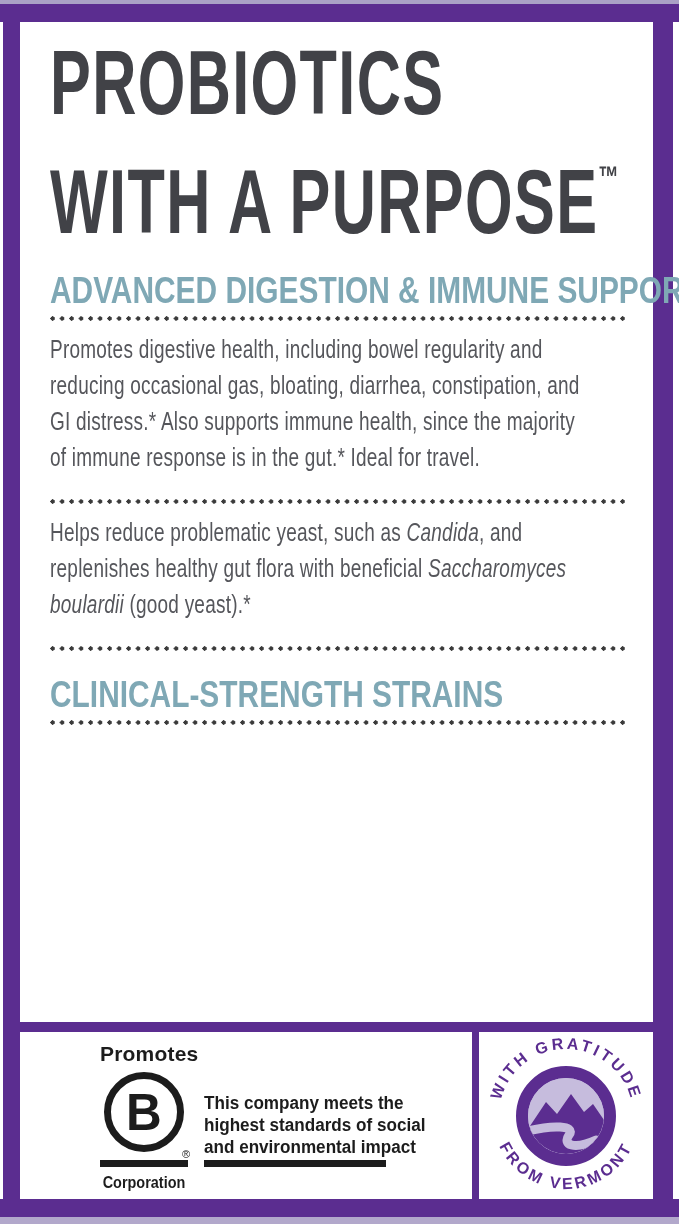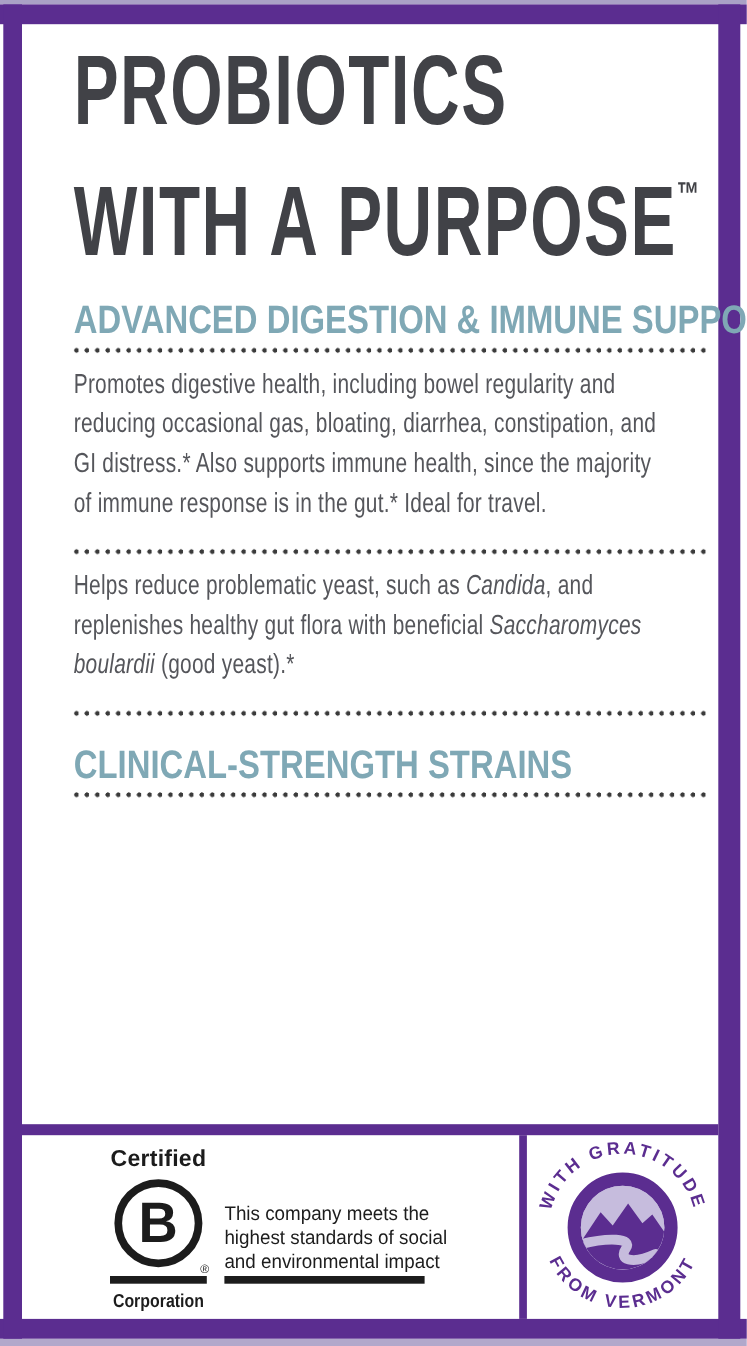--- a/index.html
+++ b/index.html
@@ -13,21 +13,21 @@
   .edge-bottom{top:1217px;height:7px;background:#b2a8cb;}
   .frame{position:absolute;background:#5b2d90;}
   .frame-top{left:0;top:4px;width:679px;height:18px;}
   .frame-bottom{left:0;top:1199px;width:679px;height:18px;}
   .frame-left{left:3px;top:4px;width:17px;height:1213px;}
   .frame-right{left:653px;top:4px;width:20px;height:1213px;}
   .footer-divider-h{left:20px;top:1022px;width:633px;height:10px;}
   .footer-divider-v{left:472px;top:1032px;width:7px;height:167px;}
 
   
-  .content{position:absolute;left:37px;top:22px;width:633px;height:1000px;
+  .content{position:absolute;left:20px;top:22px;width:633px;height:1000px;
            padding:14px 25px 0 30px;box-sizing:border-box;}
   .title-line{font-size:90px;line-height:94px;font-weight:bold;color:#414247;
               letter-spacing:2px;white-space:nowrap;
               transform:scaleX(0.68);transform-origin:0 50%;}
   .tm{font-size:30px;vertical-align:46px;letter-spacing:0;}
   .sections{margin-top:22px;}
   .section{margin-bottom:24px;}
   .sec-heading .line{font-size:36px;line-height:40px;font-weight:bold;color:#7fa8b5;
               white-space:nowrap;transform:scaleX(0.83);transform-origin:0 0;}
   .dotted{height:5px;width:578px;margin:5px 0 10px 0;
@@ -41,21 +41,21 @@
   .bcorp{position:absolute;left:100px;top:1042px;width:310px;height:152px;color:#1c1c1c;}
   .bc-left{position:absolute;left:0;top:0;width:88px;text-align:center;}
   .bc-certified{font-size:21px;font-weight:bold;letter-spacing:0.2px;}
   .bc-circle{margin:6px auto 0;width:66px;height:66px;border:7px solid #1c1c1c;border-radius:50%;
              display:flex;align-items:center;justify-content:center;}
   .bc-b{font-size:52px;font-weight:bold;line-height:1;transform:scaleX(0.95);}
   .bc-reg{position:absolute;left:82px;top:106px;font-size:11px;}
   .bc-bar-left{position:absolute;left:0;top:118px;width:88px;height:7px;background:#1c1c1c;}
   .bc-corporation{position:absolute;left:-10px;top:131px;width:108px;font-size:17px;font-weight:bold;
              text-align:center;transform:scaleX(0.85);transform-origin:50% 0;white-space:nowrap;}
-  .bc-tagline{position:absolute;left:104px;top:50px;font-size:18px;font-weight:normal;}
+  .bc-tagline{position:absolute;left:104px;top:50px;font-size:18px;font-weight:bold;}
   .bc-tagline .line{line-height:22px;white-space:nowrap;transform:scaleX(0.95);transform-origin:0 0;}
   .bc-bar-right{position:absolute;left:104px;top:118px;width:182px;height:7px;background:#1c1c1c;}
 
   
   .vermont{position:absolute;left:478px;top:1032px;width:175px;height:167px;
            display:flex;align-items:center;justify-content:center;}
   .vermont svg{display:block;}
   .arc-text{font-family:"Liberation Sans",sans-serif;font-size:16px;font-weight:bold;
             letter-spacing:3px;fill:#5b2d90;}
 </style>
@@ -113,21 +113,21 @@
       </div>
 
     </div>
   </div>
 
   <div class="frame footer-divider-h"></div>
   <div class="frame footer-divider-v"></div>
 
   <div class="bcorp">
     <div class="bc-left">
-      <div class="bc-certified">Certified</div>
+      <div class="bc-certified">Promotes</div>
       <div class="bc-circle">
         <span class="bc-b">B</span>
       </div>
     </div>
     <div class="bc-reg">®</div>
     <div class="bc-bar-left"></div>
     <div class="bc-corporation">Corporation</div>
     <div class="bc-tagline">
         <div class="line">This company meets the</div>
         <div class="line">highest standards of social</div>

